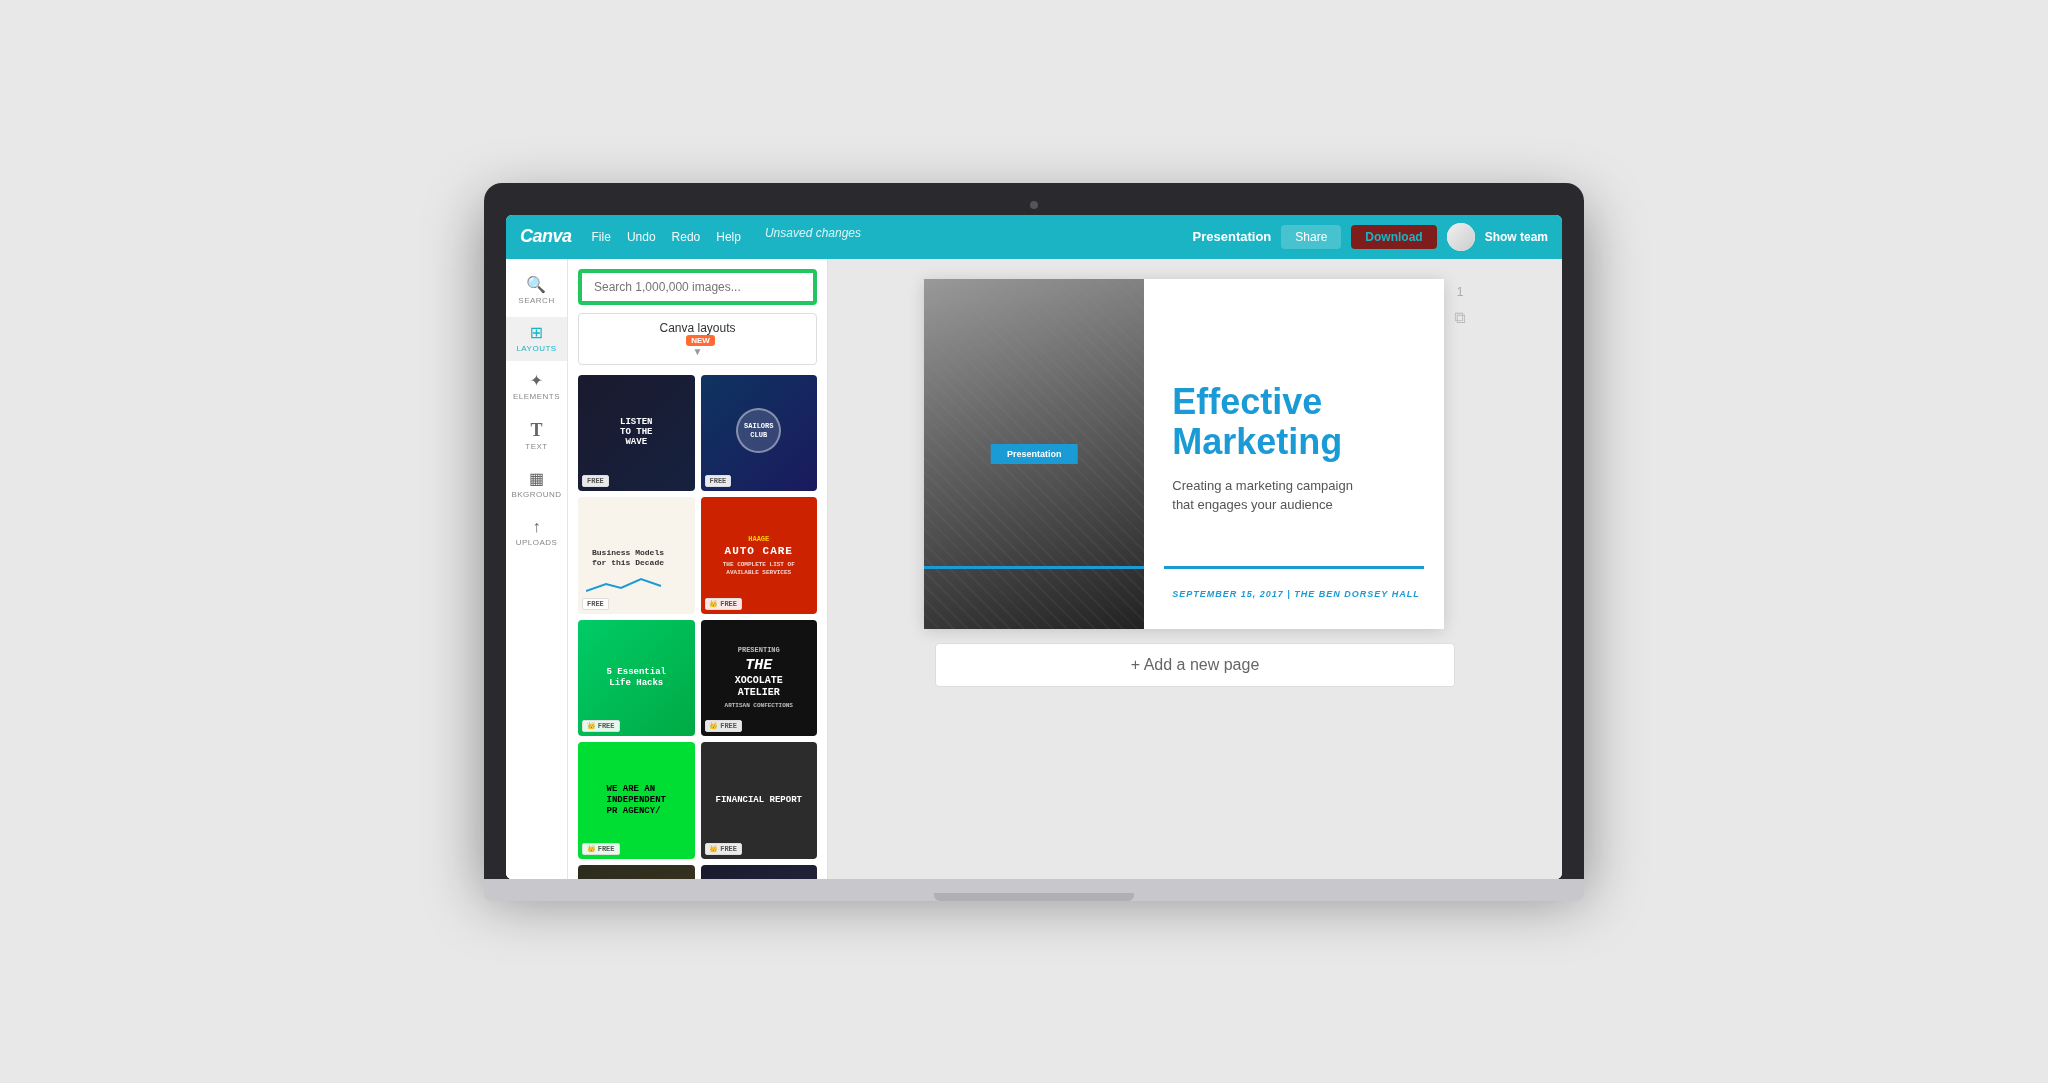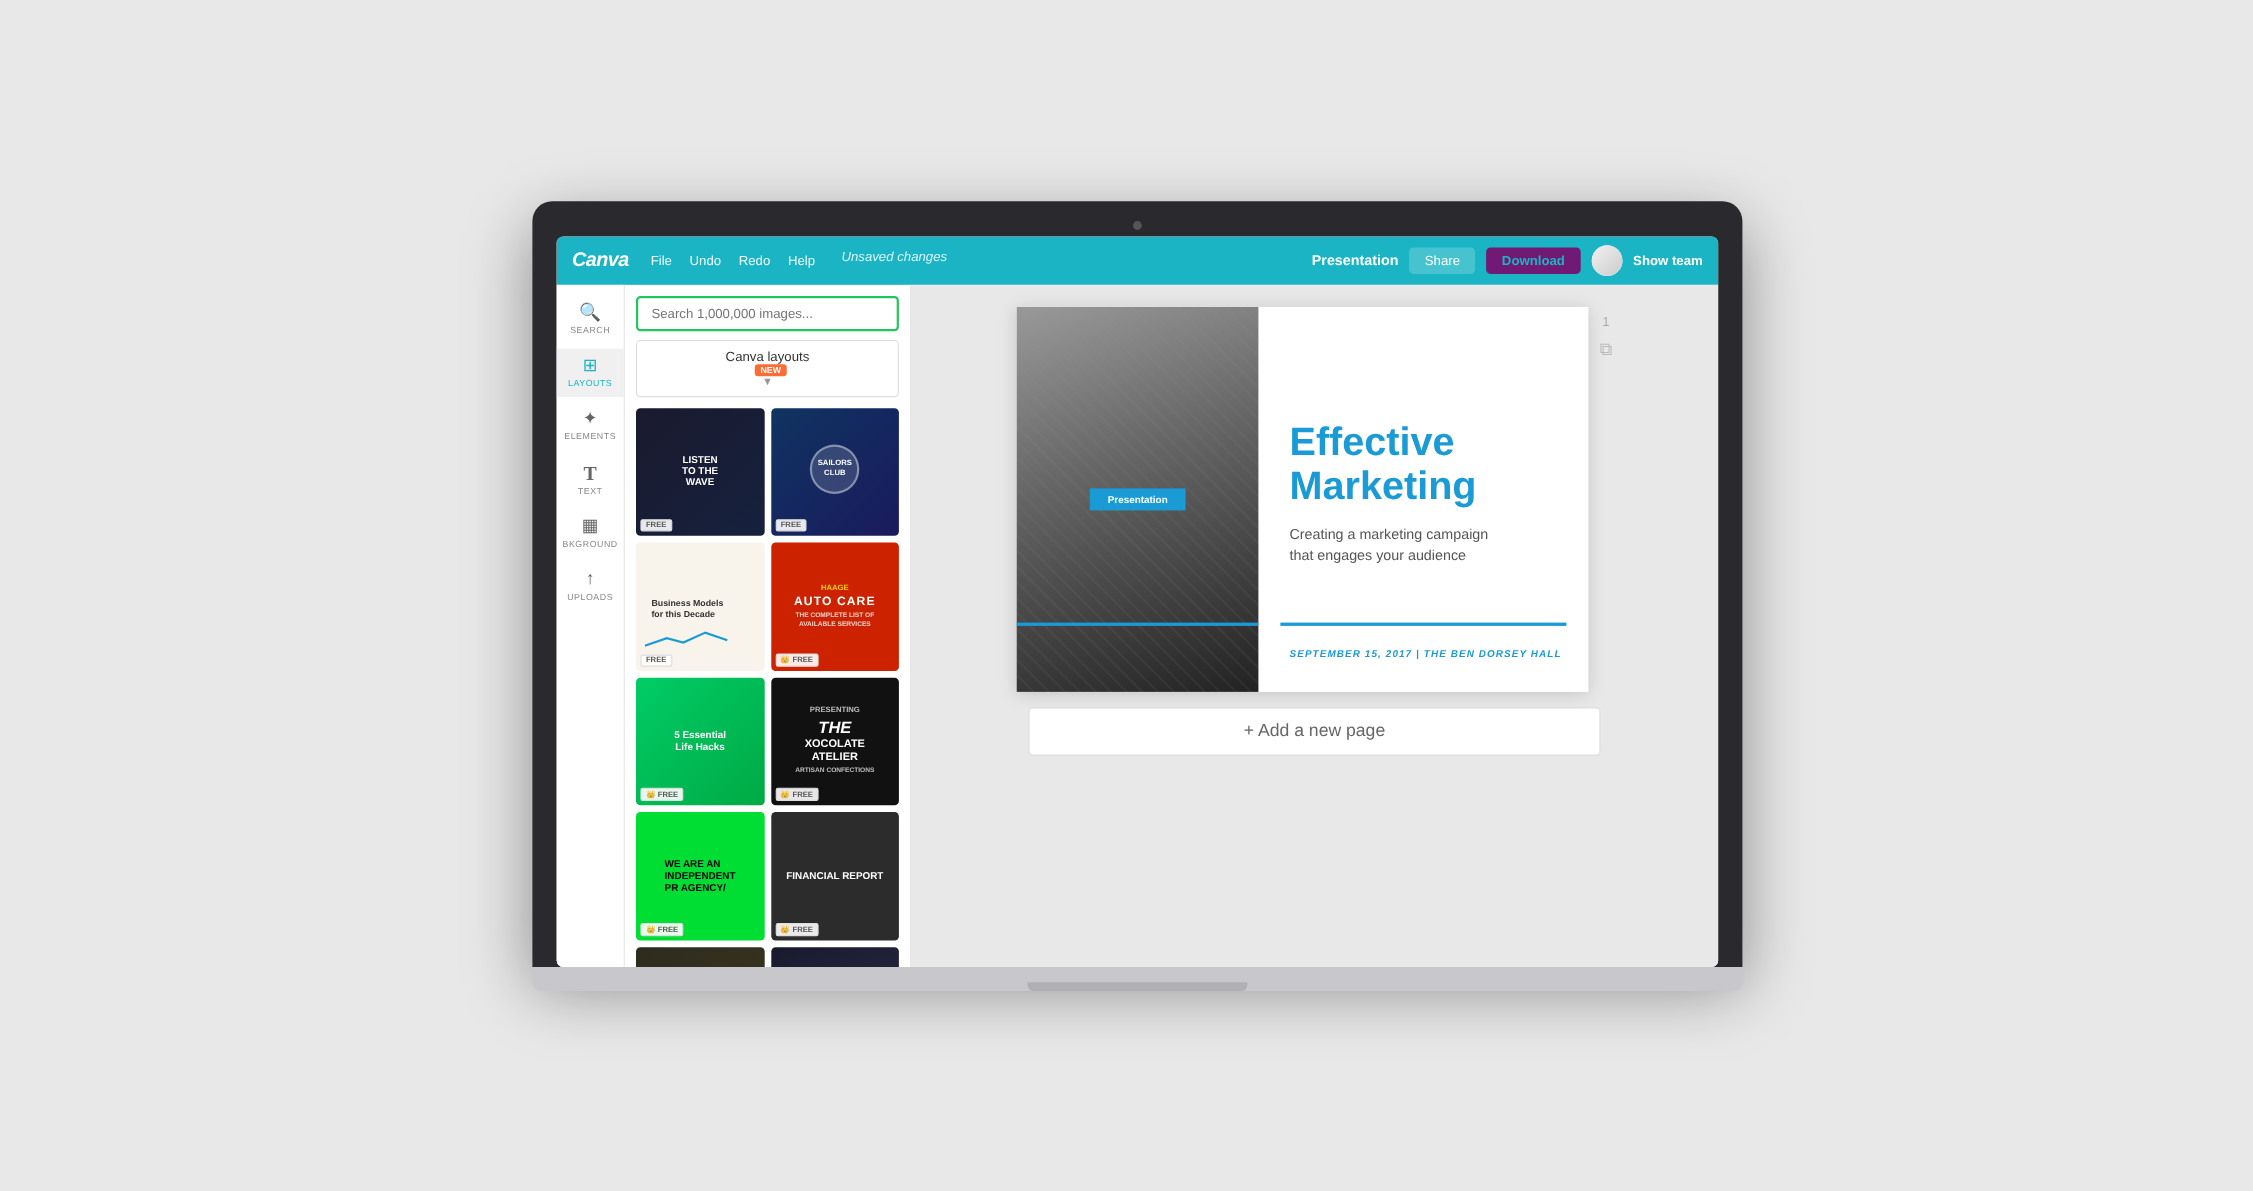--- a/index.html
+++ b/index.html
@@ -117,21 +117,21 @@
       background: rgba(255,255,255,0.2);
       color: white;
       border: none;
       border-radius: 4px;
       padding: 5px 14px;
       font-size: 12px;
       cursor: pointer;
     }
 
     .nav-download-btn {
-      background: #701a75;
+      background: #7f1d1d;
       color: #1ab4c5;
       border: none;
       border-radius: 4px;
       padding: 5px 14px;
       font-size: 12px;
       font-weight: 600;
       cursor: pointer;
     }
 
     .nav-avatar {
@@ -220,21 +220,21 @@
       background: #fff;
       border-right: 1px solid #e0e0e0;
       flex-shrink: 0;
       overflow-y: auto;
       padding: 10px;
     }
 
     .search-box {
       width: 100%;
       padding: 7px 12px;
-      border: 2px solid #22c55e;
+      border: 4px solid #22c55e;
       border-radius: 4px;
       font-size: 12px;
       color: #999;
       background: #fff;
       margin-bottom: 8px;
       outline: none;
     }
 
     .layout-dropdown {
       width: 100%;
@@ -264,20 +264,21 @@
 
     .dropdown-arrow {
       color: #999;
       font-size: 10px;
     }
 
     .templates-grid {
       display: grid;
       grid-template-columns: 1fr 1fr;
       gap: 6px;
+      font-family: Liberation Mono, monospace;
     }
 
     .template-thumb {
       position: relative;
       border-radius: 4px;
       overflow: hidden;
       cursor: pointer;
       aspect-ratio: 1;
     }
 

